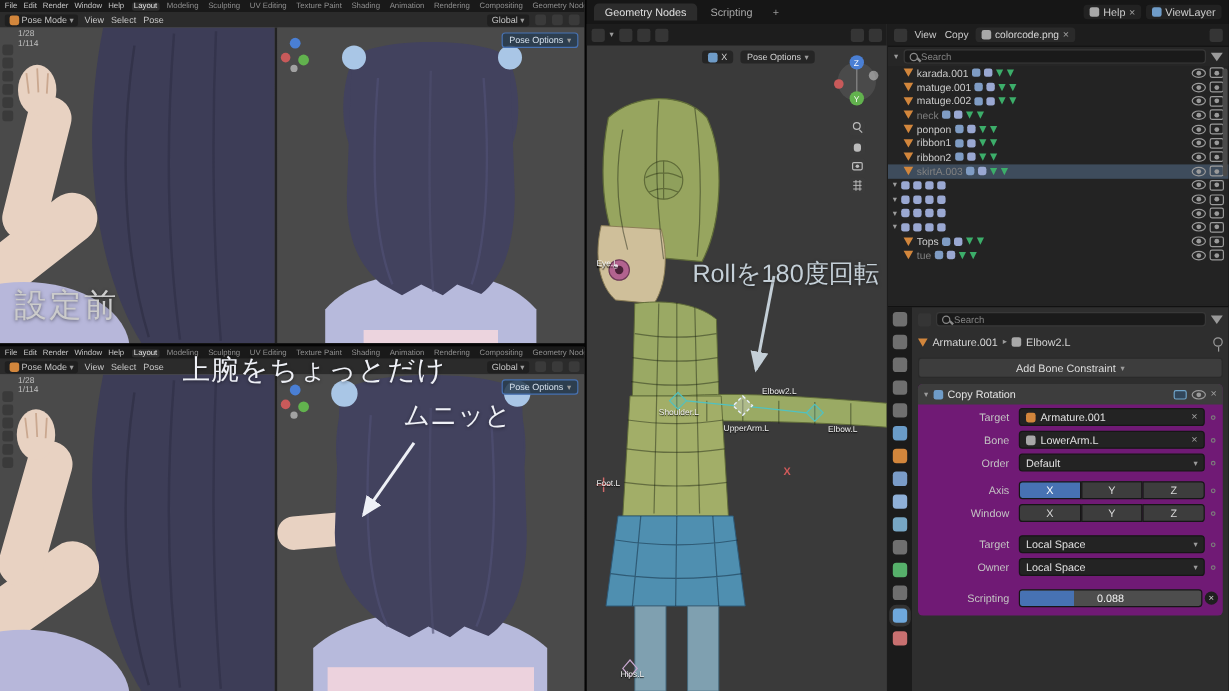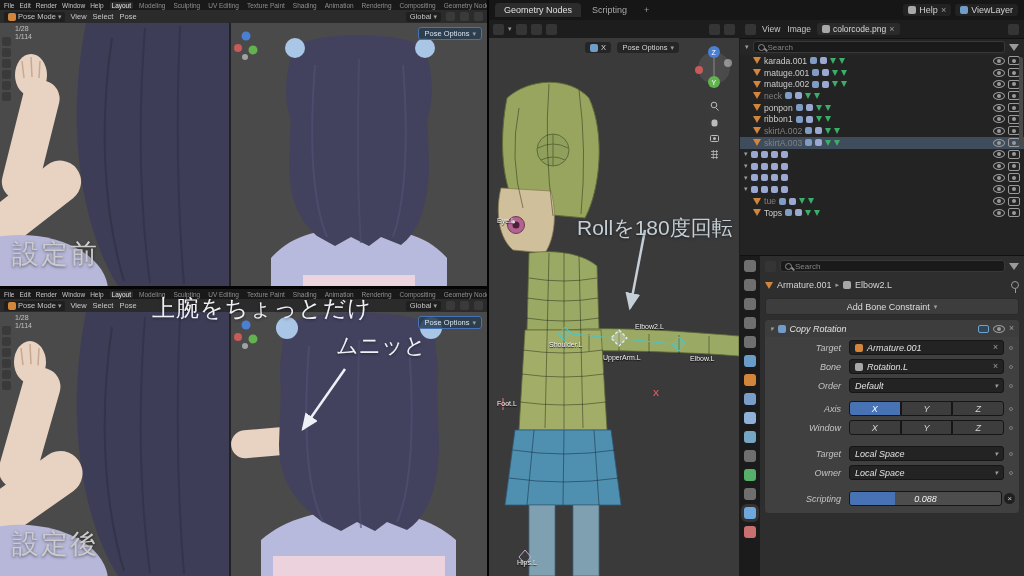--- a/index.html
+++ b/index.html
@@ -87,21 +87,21 @@
   .pt-modifiers{background:#7a9cc8;}
   .pt-particles{background:#8fb0d8;}
   .pt-physics{background:#77a6c4;}
   .pt-data{background:#56b06a;}
   .pt-material{background:#c87070;}
   .pt-world{background:#6a9cc8;}
   .pbody{flex:1;padding:4px 5px 0 5px;overflow:hidden;font-size:9px;}
   .psearchrow{display:flex;align-items:center;gap:4px;margin-bottom:4px;}
   .bcrumb{display:flex;align-items:center;gap:4px;height:18px;color:#d5d5d5;}
   .addbtn{height:17px;background:#3d3d3d;border:1px solid #2a2a2a;border-radius:3px;display:flex;align-items:center;justify-content:center;gap:4px;color:#dedede;margin:4px 0 5px 0;}
-  .cpanel{background:#404040;border-radius:4px;padding-bottom:6px;font-style:italic;}
+  .cpanel{background:#701a75;border-radius:4px;padding-bottom:6px;}
   .chdr{display:flex;align-items:center;gap:4px;height:17px;background:#3d3d3d;border-radius:4px 4px 0 0;padding:0 5px;color:#e2e2e2;}
   .prow{display:flex;align-items:center;height:17px;margin:2px 4px 0 0;}
   .plabel{width:84px;text-align:right;padding-right:8px;color:#c3c3c3;flex:none;}
   .pctl{flex:1;display:flex;align-items:center;gap:2px;}
   .fld{flex:1;height:15px;background:#232323;border:1px solid #161616;border-radius:3px;display:flex;align-items:center;gap:4px;padding:0 5px;color:#e0e0e0;}
   .seg{flex:1;height:15px;background:#3d3d3d;border:1px solid #161616;display:flex;align-items:center;justify-content:center;color:#d8d8d8;}
   .seg.on{background:#4772b3;color:#fff;}
   .seg.first{border-radius:3px 0 0 3px;}
   .seg.last{border-radius:0 3px 3px 0;}
   .sliderfld{flex:1;height:15px;background:#4d4d4d;border:1px solid #161616;border-radius:3px;position:relative;overflow:hidden;}
@@ -307,21 +307,20 @@
       <div class="poschip">
           <span>Pose Options</span>
           <span class="ic-chev">▾</span>
         </div>
       <svg class="gizmoL" width="30" height="36">
         <circle cx="14" cy="9" r="4.5" fill="#4a7fd4"></circle>
         <circle cx="6" cy="21" r="4" fill="#c85a5a"></circle>
         <circle cx="21" cy="23" r="4.5" fill="#62b24e"></circle>
         <circle cx="13" cy="30" r="3" fill="#dddddd" opacity=".6"></circle>
       </svg>
-      <div class="biglabel">設定後</div>
     </div>
     <div class="anno1">上腕をちょっとだけ</div>
     <div class="anno2">ムニッと</div>
     <svg class="annoarrow" width="487" height="287">
       <defs>
           <marker id="arr1" markerWidth="8" markerHeight="8" refX="6" refY="3" orient="auto">
             <path d="M0,0 L7,3 L0,6 Z" fill="#eef0f6"></path>
           </marker>
         </defs>
       <line x1="345" y1="80" x2="303" y2="140" stroke="#eef0f6" stroke-width="2.5" marker-end="url(#arr1)"></line>
@@ -462,21 +461,21 @@
           <span>Pose Options</span>
           <span class="ic-chev">▾</span>
         </div>
     </div>
 
     <div class="rcol">
       <div class="imghdr">
         <span class="vhic"></span>
         <span id="img-menus" style="display:flex;gap:7px;">
             <span class="hm">View</span>
-            <span class="hm">Image</span>
+            <span class="hm">Copy</span>
           </span>
         <span class="imgchip">
             <span class="ic-sq"></span>
             <span>colorcode.png</span>
             <span class="ic-x">×</span>
           </span>
         <span class="tspacer"></span>
         <span class="vhic"></span>
       </div>
 
@@ -555,100 +554,100 @@
               <div class="ic-tri-o"></div>
               <span class="lbl">ribbon1</span>
               <div class="ic-mod"></div>
               <div class="ic-part"></div>
               <div class="ic-tri-g"></div>
               <div class="ic-tri-g"></div>
               <div class="flex1"></div>
               <div class="ic-eye"></div>
               <div class="ic-cam"></div>
             </div>
+            <div class="orow">
+              <span style="width: 6px;"></span>
+              <div class="ic-tri-o"></div>
+              <span class="lbl">ribbon2</span>
+              <div class="ic-mod"></div>
+              <div class="ic-part"></div>
+              <div class="ic-tri-g"></div>
+              <div class="ic-tri-g"></div>
+              <div class="flex1"></div>
+              <div class="ic-eye"></div>
+              <div class="ic-cam"></div>
+            </div>
+            <div class="orow sel dim">
+              <span style="width: 6px;"></span>
+              <div class="ic-tri-o"></div>
+              <span class="lbl">skirtA.003</span>
+              <div class="ic-mod"></div>
+              <div class="ic-part"></div>
+              <div class="ic-tri-g"></div>
+              <div class="ic-tri-g"></div>
+              <div class="flex1"></div>
+              <div class="ic-eye"></div>
+              <div class="ic-cam"></div>
+            </div>
+            <div class="orow">
+              <span class="ic-chev">▾</span>
+              <div class="ic-part"></div>
+              <div class="ic-part"></div>
+              <div class="ic-part"></div>
+              <div class="ic-part"></div>
+              <div class="flex1"></div>
+              <div class="ic-eye"></div>
+              <div class="ic-cam"></div>
+            </div>
+            <div class="orow">
+              <span class="ic-chev">▾</span>
+              <div class="ic-part"></div>
+              <div class="ic-part"></div>
+              <div class="ic-part"></div>
+              <div class="ic-part"></div>
+              <div class="flex1"></div>
+              <div class="ic-eye"></div>
+              <div class="ic-cam"></div>
+            </div>
+            <div class="orow">
+              <span class="ic-chev">▾</span>
+              <div class="ic-part"></div>
+              <div class="ic-part"></div>
+              <div class="ic-part"></div>
+              <div class="ic-part"></div>
+              <div class="flex1"></div>
+              <div class="ic-eye"></div>
+              <div class="ic-cam"></div>
+            </div>
+            <div class="orow">
+              <span class="ic-chev">▾</span>
+              <div class="ic-part"></div>
+              <div class="ic-part"></div>
+              <div class="ic-part"></div>
+              <div class="ic-part"></div>
+              <div class="flex1"></div>
+              <div class="ic-eye"></div>
+              <div class="ic-cam"></div>
+            </div>
+            <div class="orow">
+              <span style="width: 6px;"></span>
+              <div class="ic-tri-o"></div>
+              <span class="lbl">Tops</span>
+              <div class="ic-mod"></div>
+              <div class="ic-part"></div>
+              <div class="ic-tri-g"></div>
+              <div class="ic-tri-g"></div>
+              <div class="flex1"></div>
+              <div class="ic-eye"></div>
+              <div class="ic-cam"></div>
+            </div>
             <div class="orow dim">
               <span style="width: 6px;"></span>
               <div class="ic-tri-o"></div>
-              <span class="lbl">skirtA.002</span>
-              <div class="ic-mod"></div>
-              <div class="ic-part"></div>
-              <div class="ic-tri-g"></div>
-              <div class="ic-tri-g"></div>
-              <div class="flex1"></div>
-              <div class="ic-eye"></div>
-              <div class="ic-cam"></div>
-            </div>
-            <div class="orow sel dim">
-              <span style="width: 6px;"></span>
-              <div class="ic-tri-o"></div>
-              <span class="lbl">skirtA.003</span>
-              <div class="ic-mod"></div>
-              <div class="ic-part"></div>
-              <div class="ic-tri-g"></div>
-              <div class="ic-tri-g"></div>
-              <div class="flex1"></div>
-              <div class="ic-eye"></div>
-              <div class="ic-cam"></div>
-            </div>
-            <div class="orow">
-              <span class="ic-chev">▾</span>
-              <div class="ic-part"></div>
-              <div class="ic-part"></div>
-              <div class="ic-part"></div>
-              <div class="ic-part"></div>
-              <div class="flex1"></div>
-              <div class="ic-eye"></div>
-              <div class="ic-cam"></div>
-            </div>
-            <div class="orow">
-              <span class="ic-chev">▾</span>
-              <div class="ic-part"></div>
-              <div class="ic-part"></div>
-              <div class="ic-part"></div>
-              <div class="ic-part"></div>
-              <div class="flex1"></div>
-              <div class="ic-eye"></div>
-              <div class="ic-cam"></div>
-            </div>
-            <div class="orow">
-              <span class="ic-chev">▾</span>
-              <div class="ic-part"></div>
-              <div class="ic-part"></div>
-              <div class="ic-part"></div>
-              <div class="ic-part"></div>
-              <div class="flex1"></div>
-              <div class="ic-eye"></div>
-              <div class="ic-cam"></div>
-            </div>
-            <div class="orow">
-              <span class="ic-chev">▾</span>
-              <div class="ic-part"></div>
-              <div class="ic-part"></div>
-              <div class="ic-part"></div>
-              <div class="ic-part"></div>
-              <div class="flex1"></div>
-              <div class="ic-eye"></div>
-              <div class="ic-cam"></div>
-            </div>
-            <div class="orow dim">
-              <span style="width: 6px;"></span>
-              <div class="ic-tri-o"></div>
               <span class="lbl">tue</span>
-              <div class="ic-mod"></div>
-              <div class="ic-part"></div>
-              <div class="ic-tri-g"></div>
-              <div class="ic-tri-g"></div>
-              <div class="flex1"></div>
-              <div class="ic-eye"></div>
-              <div class="ic-cam"></div>
-            </div>
-            <div class="orow">
-              <span style="width: 6px;"></span>
-              <div class="ic-tri-o"></div>
-              <span class="lbl">Tops</span>
               <div class="ic-mod"></div>
               <div class="ic-part"></div>
               <div class="ic-tri-g"></div>
               <div class="ic-tri-g"></div>
               <div class="flex1"></div>
               <div class="ic-eye"></div>
               <div class="ic-cam"></div>
             </div>
           </div>
         <div class="oscroll"></div>
@@ -716,21 +715,21 @@
                     <div class="decor">
                       <i></i>
                     </div>
                   </div>
                 </div>
                 <div class="prow">
                   <span class="plabel">Bone</span>
                   <div class="pctl">
                     <div class="fld">
                       <div class="ic-sq"></div>
-                      <span class="flex1">Rotation.L</span>
+                      <span class="flex1">LowerArm.L</span>
                       <span class="ic-x">×</span>
                     </div>
                     <div class="decor">
                       <i></i>
                     </div>
                   </div>
                 </div>
                 <div class="prow">
                   <span class="plabel">Order</span>
                   <div class="pctl">

